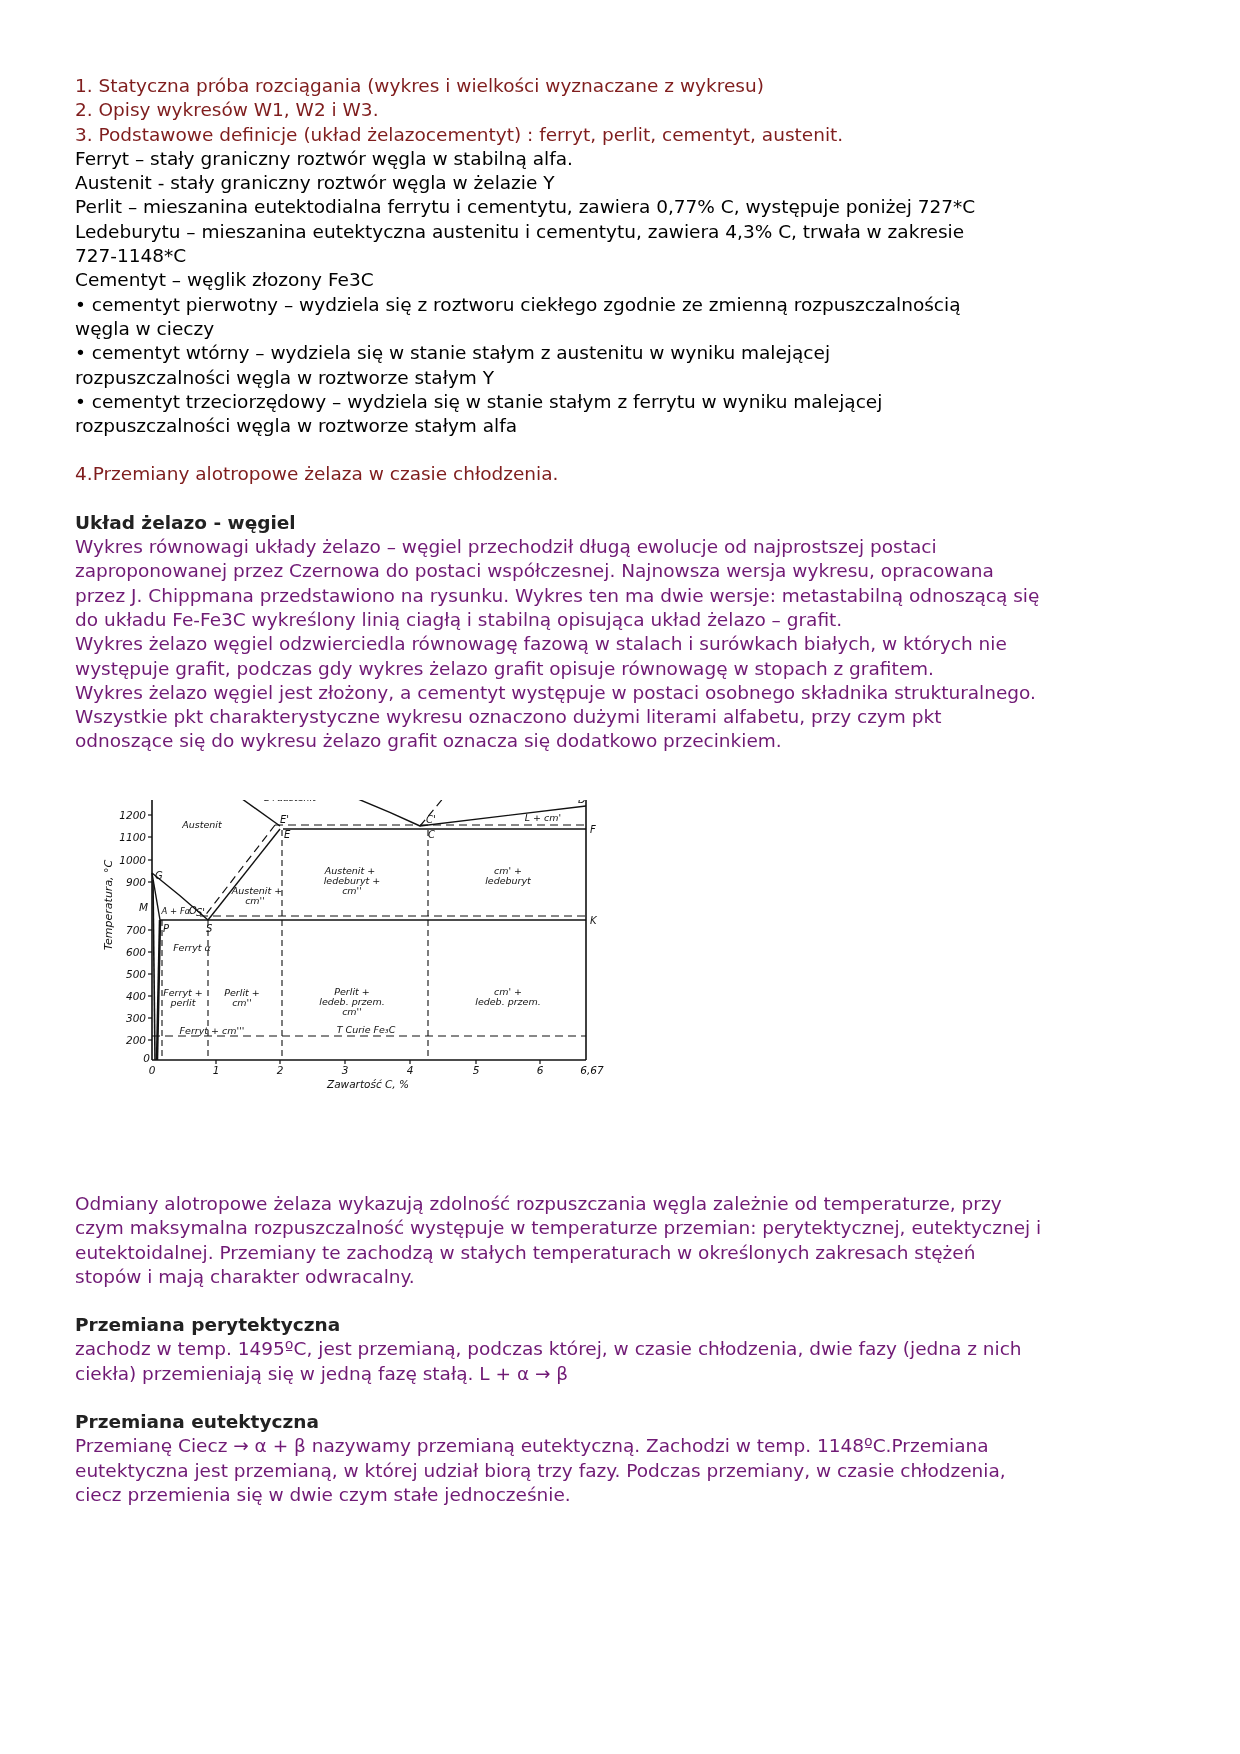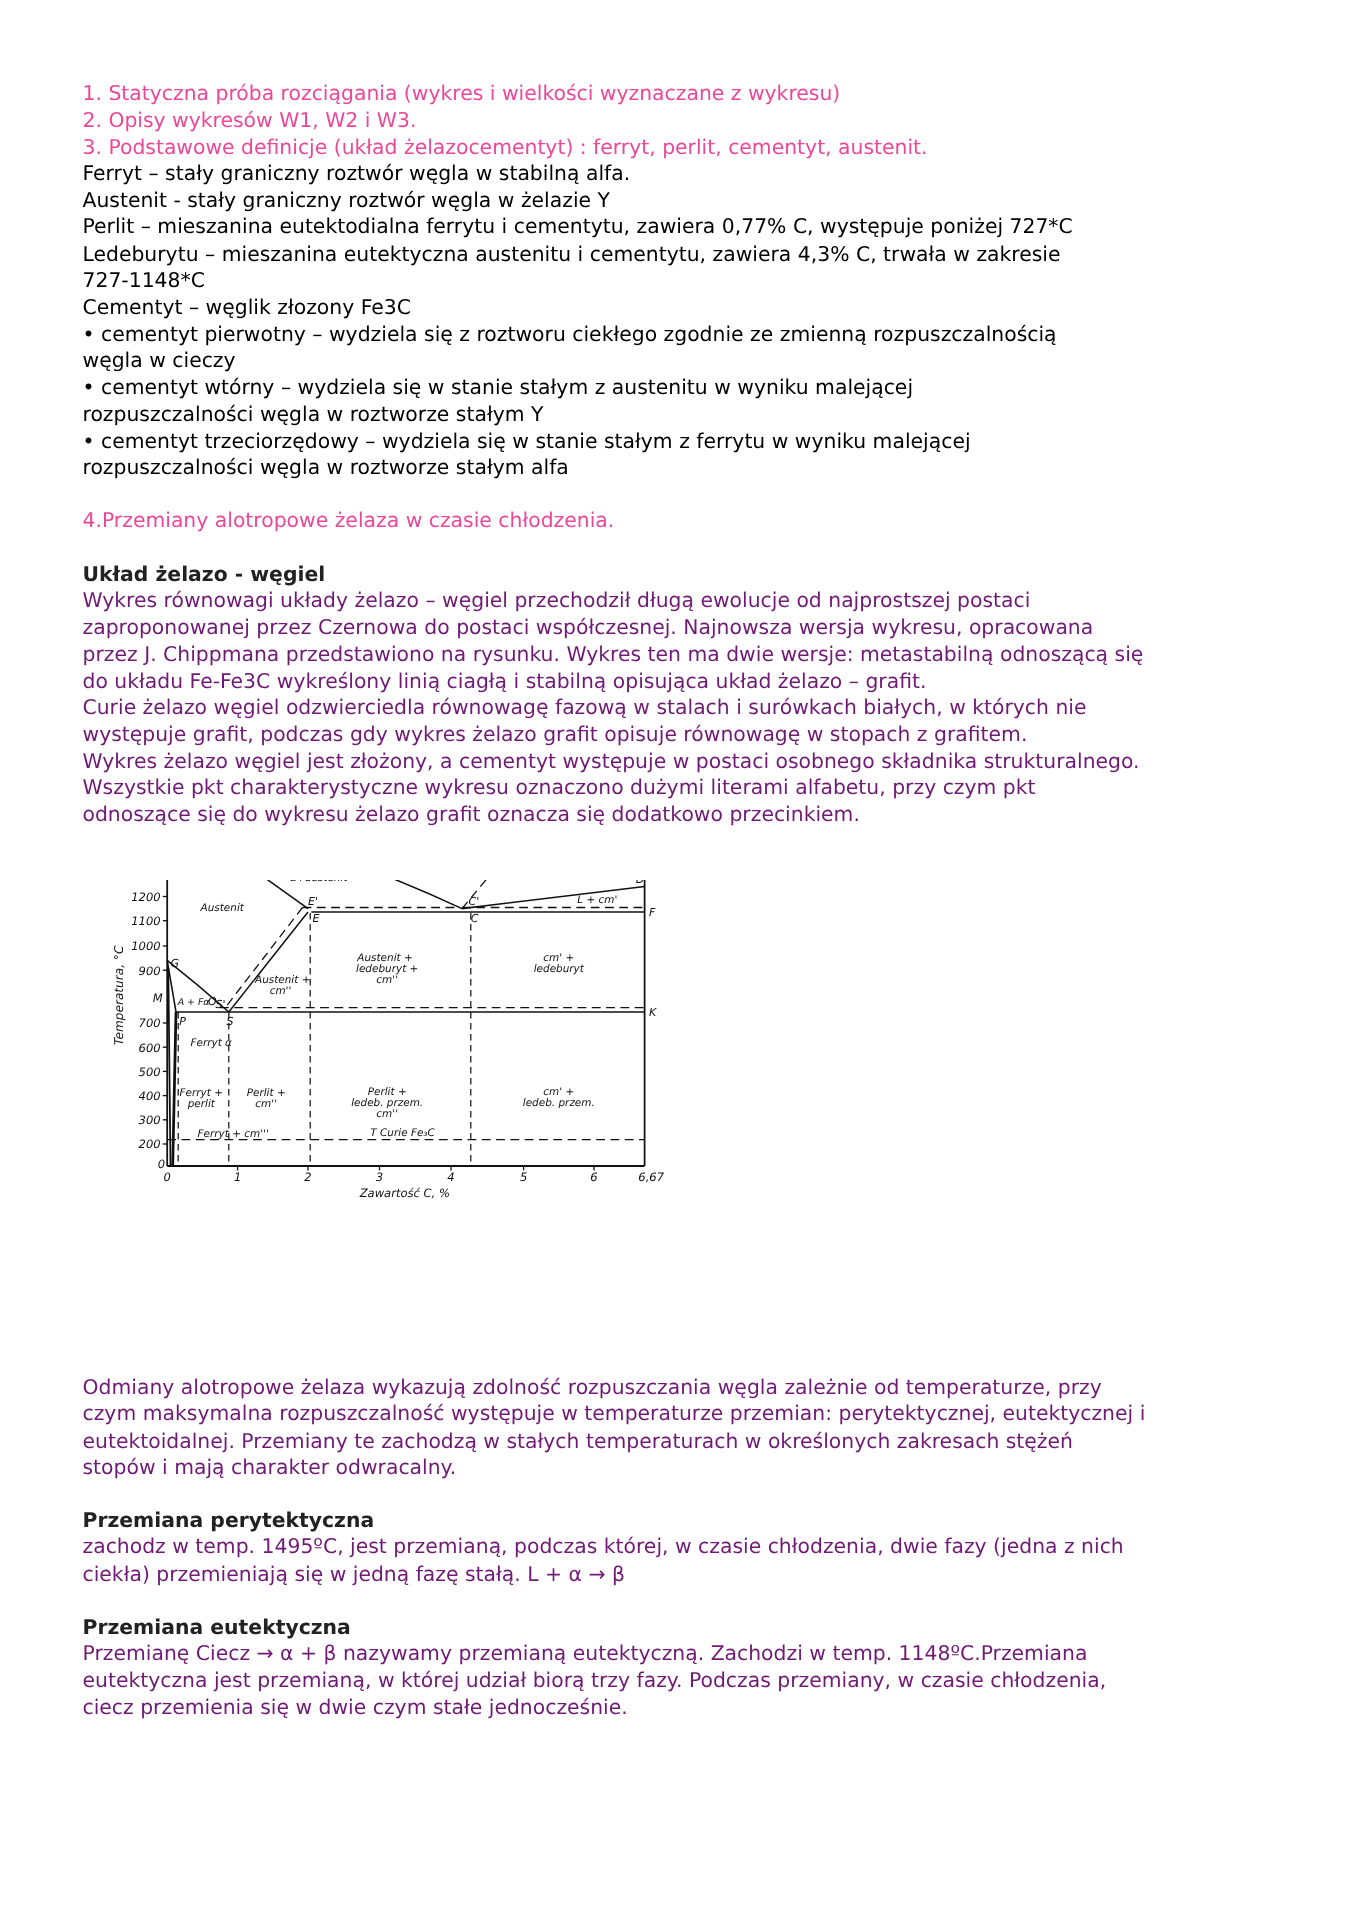--- a/index.html
+++ b/index.html
@@ -1,27 +1,27 @@
 <!DOCTYPE html>
 <html><head>
 <meta charset="utf-8">
 <style>
   html, body { margin: 0; padding: 0; background: #ffffff; }
   body { width: 1240px; height: 1754px; position: relative; overflow: hidden;
          font-family: "DejaVu Sans", sans-serif; color: #000; }
   .page { position: absolute; left: 75px; top: 74px; width: 1100px; }
   .line { font-size: 18.5px; line-height: 24.3px; white-space: nowrap; }
-  .red { color: #ec4899; }
+  .red { color: #7f1d1d; }
   .gap { height: 24px; }
   .heading { font-size: 18.5px; line-height: 24.3px; font-weight: bold; color: #222; }
   .para { font-size: 18.5px; line-height: 24.3px; color: #701a75; }
   .diagram { position: absolute; left: 100px; top: 800px; width: 580px; height: 420px; }
   .diagram svg { width: 580px; height: 420px; }
   .diagram text { font-family: "DejaVu Sans", sans-serif; font-style: italic; fill: #111; }
-  .after { position: absolute; left: 75px; top: 1250px; width: 1100px; }
+  .after { position: absolute; left: 75px; top: 1192px; width: 1100px; }
 </style>
 </head>
 <body>
 
 <div class="page">
   <div class="line red">1. Statyczna próba rozciągania (wykres i wielkości wyznaczane z wykresu)</div>
   <div class="line red">2. Opisy wykresów W1, W2 i W3.</div>
   <div class="line red">3. Podstawowe definicje (układ żelazocementyt) : ferryt, perlit, cementyt, austenit.</div>
   <div class="line">Ferryt – stały graniczny roztwór węgla w stabilną alfa.</div>
   <div class="line">Austenit - stały graniczny roztwór węgla w żelazie Y</div>
@@ -36,21 +36,21 @@
   <div class="line">• cementyt trzeciorzędowy – wydziela się w stanie stałym z ferrytu w wyniku malejącej</div>
   <div class="line">rozpuszczalności węgla w roztworze stałym alfa</div>
   <div class="gap"></div>
   <div class="line red">4.Przemiany alotropowe żelaza w czasie chłodzenia.</div>
   <div class="gap"></div>
   <div class="heading">Układ żelazo - węgiel</div>
   <div class="para">Wykres równowagi układy żelazo – węgiel przechodził długą ewolucje od najprostszej postaci</div>
   <div class="para">zaproponowanej przez Czernowa do postaci współczesnej. Najnowsza wersja wykresu, opracowana</div>
   <div class="para">przez J. Chippmana przedstawiono na rysunku. Wykres ten ma dwie wersje: metastabilną odnoszącą się</div>
   <div class="para">do układu Fe-Fe3C wykreślony linią ciagłą i stabilną opisująca układ żelazo – grafit.</div>
-  <div class="para">Curie żelazo węgiel odzwierciedla równowagę fazową w stalach i surówkach białych, w których nie</div>
+  <div class="para">Wykres żelazo węgiel odzwierciedla równowagę fazową w stalach i surówkach białych, w których nie</div>
   <div class="para">występuje grafit, podczas gdy wykres żelazo grafit opisuje równowagę w stopach z grafitem.</div>
   <div class="para">Wykres żelazo węgiel jest złożony, a cementyt występuje w postaci osobnego składnika strukturalnego.</div>
   <div class="para">Wszystkie pkt charakterystyczne wykresu oznaczono dużymi literami alfabetu, przy czym pkt</div>
   <div class="para">odnoszące się do wykresu żelazo grafit oznacza się dodatkowo przecinkiem.</div>
 </div>
 
 <div class="diagram">
   <svg viewBox="100 800 580 420" xmlns="http://www.w3.org/2000/svg">
     <g stroke="#111" fill="none" stroke-width="1.6">
 

